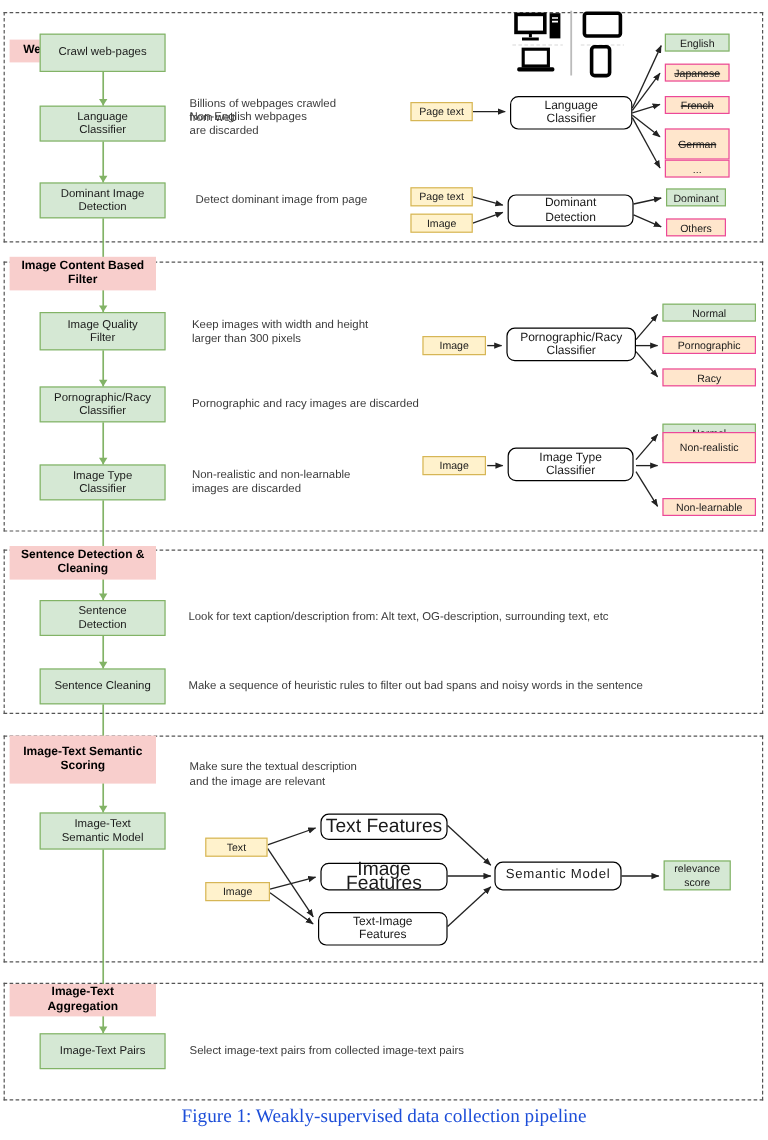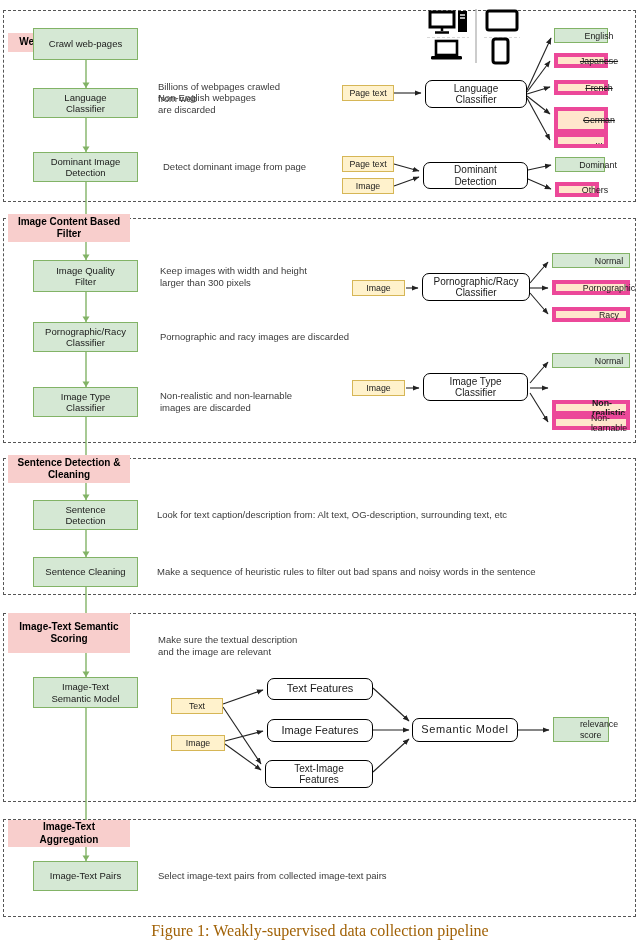--- a/index.html
+++ b/index.html
@@ -11,29 +11,29 @@
   .hdr{background:#f8cecc;z-index:2;font-weight:bold;font-size:10px;line-height:12.5px;
        display:flex;align-items:center;justify-content:center;text-align:center;
        white-space:pre-line;color:#000;}
   .step{background:#d5e8d4;border:1px solid #82b366;z-index:2;font-size:9.5px;line-height:11.5px;
         display:flex;align-items:center;justify-content:center;text-align:center;white-space:pre-line;}
   .desc{z-index:2;font-size:9.5px;line-height:12px;color:#3a3a3a;white-space:pre-line;text-align:left;}
   .inbox{background:#fff2cc;border:1px solid #d6b656;z-index:2;font-size:8.8px;
          display:flex;align-items:center;justify-content:center;text-align:center;}
   .model{background:#fff;border:1px solid #000;border-radius:7px;z-index:2;font-size:10px;line-height:11.5px;
          display:flex;align-items:center;justify-content:center;text-align:center;white-space:pre-line;}
-  .model.one{font-size:11px;}
+  .model.one{font-size:16px;}
   .model.sem{font-size:11px;letter-spacing:0.6px;}
   .out{z-index:2;font-size:8.8px;display:flex;align-items:center;justify-content:center;
-       white-space:pre-line;padding-left:36px;}
+       text-align:center;white-space:pre-line;}
   .out.green{background:#d5e8d4;border:1px solid #82b366;}
-  .out.orange{background:#ffe6cc;border:4px solid #ec4899;}
+  .out.orange{background:#ffe6cc;border:1px solid #ec4899;}
   .strike{text-decoration:line-through;}
   .relscore{font-size:8.8px;line-height:10.5px;}
-  .caption{z-index:2;font-family:"Liberation Serif","DejaVu Serif",serif;font-size:16px;color:#a16207;
+  .caption{z-index:2;font-family:"Liberation Serif","DejaVu Serif",serif;font-size:16px;color:#1d4ed8;
            text-align:center;width:100%;}
   .devices{z-index:2;}
 </style>
 </head>
 <body>
 
 <div class="canvas">
 
   <div class="abs sec" style="left:3px;top:10px;width:633px;height:192px;"></div>
   <div class="abs sec" style="left:3px;top:218px;width:633px;height:225px;"></div>
@@ -170,34 +170,34 @@
   <div class="abs out orange strike" style="left:554px;top:53px;width:54px;height:15px;">Japanese</div>
   <div class="abs out orange strike" style="left:554px;top:80px;width:54px;height:15px;">French</div>
   <div class="abs out orange strike" style="left:554px;top:107px;width:54px;height:26px;">German</div>
   <div class="abs out orange" style="left:554px;top:133px;width:54px;height:15px;">...</div>
 
   <div class="abs inbox" style="left:342px;top:156px;width:52px;height:16px;">Page text</div>
   <div class="abs inbox" style="left:342px;top:178px;width:52px;height:16px;">Image</div>
   <div class="abs model" style="left:423px;top:162px;width:105px;height:27px;">Dominant
 Detection</div>
   <div class="abs out green" style="left:555px;top:157px;width:50px;height:15px;">Dominant</div>
-  <div class="abs out orange" style="left:555px;top:182px;width:34px;height:15px;">Others</div>
+  <div class="abs out orange" style="left:555px;top:182px;width:50px;height:15px;">Others</div>
 
   <div class="abs inbox" style="left:352px;top:280px;width:53px;height:16px;">Image</div>
   <div class="abs model" style="left:422px;top:273px;width:108px;height:28px;">Pornographic/Racy
 Classifier</div>
   <div class="abs out green" style="left:552px;top:253px;width:78px;height:15px;">Normal</div>
   <div class="abs out orange" style="left:552px;top:280px;width:78px;height:15px;">Pornographic</div>
   <div class="abs out orange" style="left:552px;top:307px;width:78px;height:15px;">Racy</div>
 
   <div class="abs inbox" style="left:352px;top:380px;width:53px;height:16px;">Image</div>
   <div class="abs model" style="left:423px;top:373px;width:105px;height:28px;">Image Type
 Classifier</div>
   <div class="abs out green" style="left:552px;top:353px;width:78px;height:15px;">Normal</div>
-  <div class="abs out orange" style="left:552px;top:400px;width:78px;height:15px;font-weight:bold;">Non-realistic</div>
+  <div class="abs out orange" style="left:552px;top:360px;width:78px;height:26px;">Non-realistic</div>
   <div class="abs out orange" style="left:552px;top:415px;width:78px;height:15px;">Non-learnable</div>
 
   <div class="abs inbox" style="left:171px;top:698px;width:52px;height:16px;">Text</div>
   <div class="abs inbox" style="left:171px;top:735px;width:54px;height:16px;">Image</div>
   <div class="abs model one" style="left:267px;top:678px;width:106px;height:22px;">Text Features</div>
   <div class="abs model one" style="left:267px;top:719px;width:106px;height:23px;">Image Features</div>
   <div class="abs model" style="left:265px;top:760px;width:108px;height:28px;">Text-Image
 Features</div>
   <div class="abs model sem" style="left:412px;top:718px;width:106px;height:24px;">Semantic Model</div>
   <div class="abs out green relscore" style="left:553px;top:717px;width:56px;height:25px;">relevance

